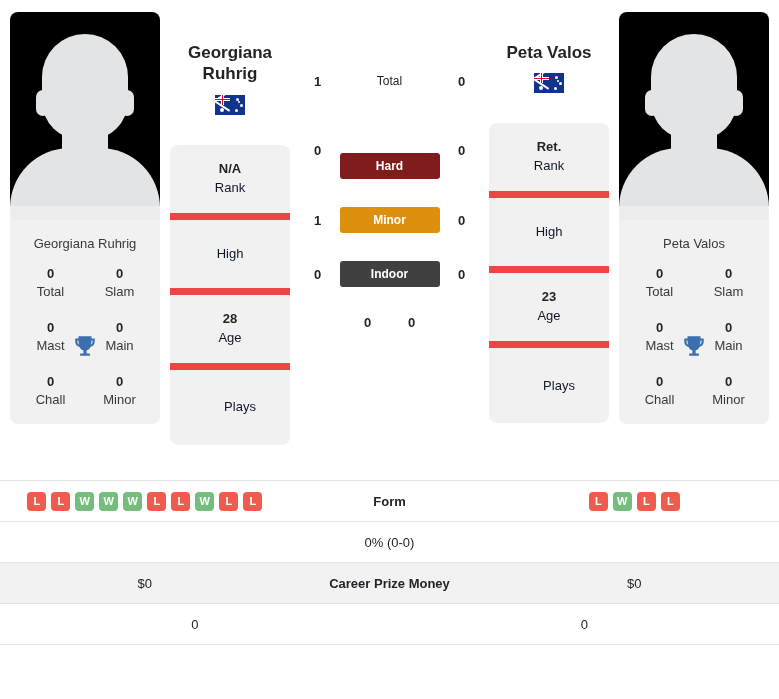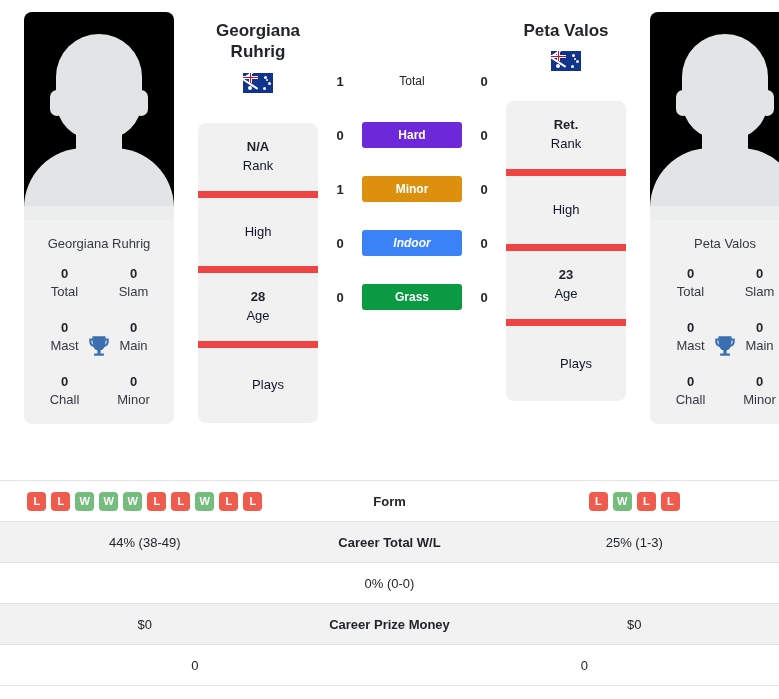--- a/index.html
+++ b/index.html
@@ -17,21 +17,21 @@
   .compare-zone {
     display: flex;
     align-items: flex-start;
     padding: 12px 0 0 0;
     height: 480px;
   }
 
   
   .player-card {
     width: 150px;
-    margin: 0 24px;
+    margin: 0 10px;
     background: #f1f1f1;
     border-radius: 8px;
     overflow: hidden;
     flex: none;
   }
 
   .photo {
     width: 100%;
     height: 208px;
     background: #000000;
@@ -126,21 +126,21 @@
     display: flex;
     flex-direction: column;
     align-items: center;
   }
   .player-name {
     font-size: 17px;
     font-weight: bold;
     text-align: center;
     line-height: 1.25;
     color: #212529;
-    margin-top: 8px;
+    margin-top: 30px;
   }
   .flag {
     width: 30px;
     height: 20px;
     margin-top: 10px;
     position: relative;
     background: #10338b;
     overflow: hidden;
     display: block;
   }
@@ -353,36 +353,35 @@
   </div>
 
   <div class="surface-col">
     <div class="surface-row">
       <div class="surf-score">1</div>
       <div class="surf-badge plain">Total</div>
       <div class="surf-score">0</div>
     </div>
     <div class="surface-row">
       <div class="surf-score">0</div>
-      <div class="surf-badge" id="badge-hard" style="background: #6d28d9;">Hard</div>
+      <div class="surf-badge" id="badge-hard" style="background: #7f1d1d; margin-top: 31px;">Hard</div>
       <div class="surf-score">0</div>
     </div>
     <div class="surface-row">
       <div class="surf-score">1</div>
       <div class="surf-badge" id="badge-clay" style="background: rgb(221, 144, 13);">Minor</div>
       <div class="surf-score">0</div>
     </div>
     <div class="surface-row">
       <div class="surf-score">0</div>
-      <div class="surf-badge" id="badge-indoor" style="background: #3b82f6; font-style: italic;">Indoor</div>
+      <div class="surf-badge" id="badge-indoor" style="background: #404040;">Indoor</div>
       <div class="surf-score">0</div>
     </div>
     <div class="surface-row">
       <div class="surf-score">0</div>
-      <div class="surf-badge" id="badge-grass" style="background: rgb(10, 154, 66);">Grass</div>
       <div class="surf-score">0</div>
     </div>
   </div>
 
   <div class="info-col">
     <div class="player-name">
       <span>Peta Valos</span>
     </div>
     <div class="flag">
       <div class="canton"></div>
@@ -480,25 +479,20 @@
     <div class="stat-mid">Form</div>
     <div class="stat-right">
       <div class="form-list" id="form-right">
           <div class="form-badge l">L</div>
           <div class="form-badge w">W</div>
           <div class="form-badge l">L</div>
           <div class="form-badge l">L</div>
         </div>
     </div>
   </div>
-  <div class="stat-row shaded">
-    <div class="stat-left">44% (38-49)</div>
-    <div class="stat-mid">Career Total W/L</div>
-    <div class="stat-right">25% (1-3)</div>
-  </div>
   <div class="stat-row">
     <div class="stat-right">0% (0-0)</div>
   </div>
   <div class="stat-row shaded">
     <div class="stat-left">$0</div>
     <div class="stat-mid">Career Prize Money</div>
     <div class="stat-right">$0</div>
   </div>
   <div class="stat-row">
     <div class="stat-left">0</div>

